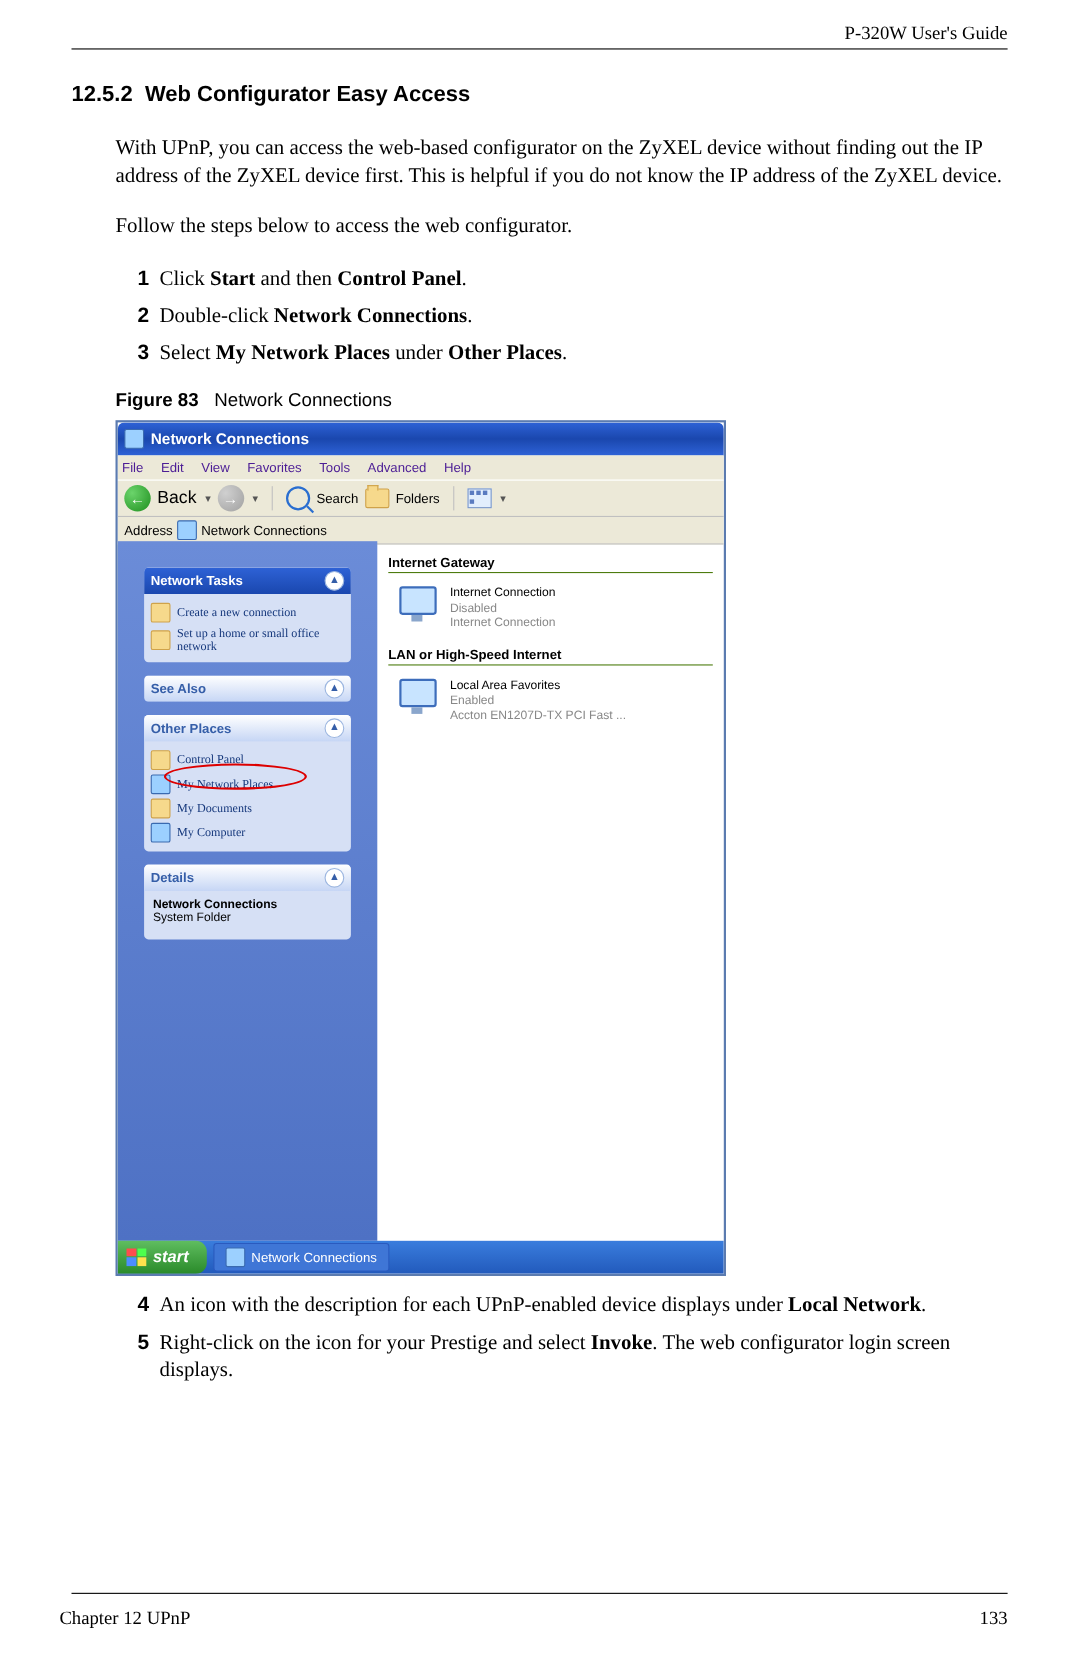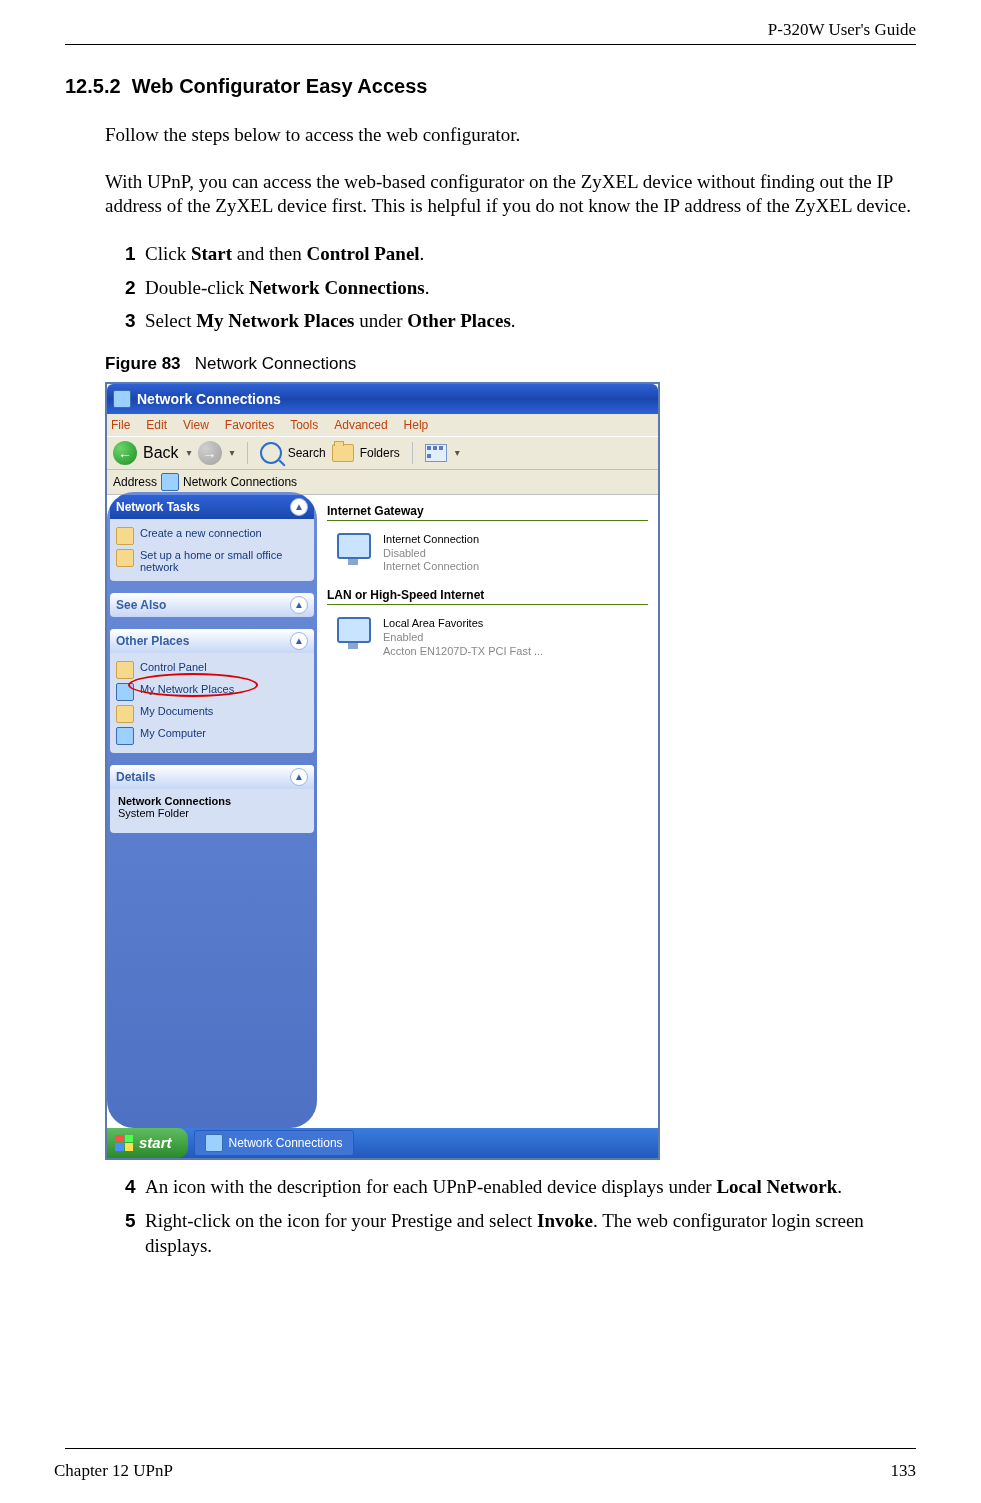--- a/index.html
+++ b/index.html
@@ -113,21 +113,21 @@
     width:16px;height:16px;background:#9cd0ff;border:1px solid #3a6ab0;border-radius:2px;margin-right:6px;
     display:inline-block;position:relative;
   }
   .menubar {
     height: 22px;
     background: #ece9d8;
     display: flex;
     align-items: center;
     padding: 0 4px;
     font-size: 12px;
-    color:#c2410c;
+    color:#4c1d95;
   }
   .menubar span { margin-right: 16px; }
   .toolbar {
     height: 32px;
     background: #ece9d8;
     border-top:1px solid #fff;
     border-bottom:1px solid #c0c0c0;
     display:flex;align-items:center;padding:0 6px;
     gap:6px;
   }
@@ -150,36 +150,35 @@
   .views-ic span{width:4px;height:4px;margin:1px;background:#5a7bc0;}
   .tb-label{font-size:12px;color:#000;}
   .addrbar {
     height: 24px;background:#ece9d8;border-bottom:1px solid #c0c0c0;display:flex;align-items:center;padding:0 6px;font-size:12px;
   }
   .addr-icon{width:16px;height:16px;background:#9cd0ff;border:1px solid #3a6ab0;border-radius:2px;margin:0 4px;}
   .client {
     position:absolute;top:108px;bottom:30px;left:0;right:0;display:flex;
   }
   .sidepane{
-    width:210px;background:linear-gradient(to bottom,#6b8cd8,#4e71c4);
-    padding:3px;box-sizing:border-box;
+    width:236px;background:linear-gradient(to bottom,#6b8cd8,#4e71c4);
+    padding:24px;box-sizing:border-box;
     overflow:hidden;
-    border-radius:27px;
   }
   .panel{
     background:#d6e0f5;border-radius:4px;margin-bottom:12px;overflow:hidden;
   }
   .panel-hd{
     height:24px;background:linear-gradient(to bottom,#ffffff,#c6d6f5);
     display:flex;align-items:center;justify-content:space-between;padding:0 6px;font-weight:bold;color:#355ea8;font-size:12px;
   }
   .panel-hd.dark{background:linear-gradient(to bottom,#2e62d6,#1a47ae);color:#fff;}
   .panel-body{padding:6px 6px;}
   .collapse-ic{width:16px;height:16px;border-radius:50%;background:#fff;border:1px solid #9cb6e0;display:flex;align-items:center;justify-content:center;color:#355ea8;font-size:10px;}
-  .panel-body .item{display:flex;align-items:flex-start;gap:6px;padding:2px 0;font-size:11px;color:#16387c;}
+  .panel-body .item{display:flex;align-items:center;gap:6px;padding:2px 0;font-size:11px;color:#16387c;font-family:Liberation Serif, serif;}
   .panel-body .item .ic{width:16px;height:16px;background:#f6d98c;border:1px solid #cfa24a;border-radius:2px;flex-shrink:0;}
   .panel-body .item .ic.blue{background:#9cd0ff;border-color:#3a6ab0;}
   .panel-body .item .ic.info{background:#fff;border:2px solid #2a6ed0;border-radius:50%;box-sizing:border-box;position:relative;}
   .panel-body .item .ic.info::after{content:"i";position:absolute;left:4px;top:-2px;color:#2a6ed0;font-weight:bold;font-size:11px;}
   .highlight-oval{
     position:absolute;border:2px solid #d00;border-radius:50%/50%;
     width:126px;height:20px;left:18px;pointer-events:none;
   }
   .details-body{padding:6px 8px 14px 8px;font-size:11px;}
   .details-body .bold{color:#000;}
@@ -220,22 +219,22 @@
 <div class="page">
   <div class="header-right">P-320W User's Guide</div>
   <hr class="header-rule">
 
   <h2 class="section-heading">
     <span>12.5.2</span>&nbsp;
     <span>Web Configurator Easy Access</span>
   </h2>
 
   <div class="body-indent">
+    <p class="body-text">With UPnP, you can access the web-based configurator on the ZyXEL device without finding out the IP address of the ZyXEL device first. This is helpful if you do not know the IP address of the ZyXEL device.</p>
     <p class="body-text">Follow the steps below to access the web configurator.</p>
-    <p class="body-text">With UPnP, you can access the web-based configurator on the ZyXEL device without finding out the IP address of the ZyXEL device first. This is helpful if you do not know the IP address of the ZyXEL device.</p>
   </div>
 
   <ol class="steps">
     <li>
       <span class="num">1</span>
       <span>Click </span><span class="bold">Start</span><span> and then </span><span class="bold">Control Panel</span><span>.</span>
     </li>
     <li>
       <span class="num">2</span>
       <span>Double-click </span><span class="bold">Network Connections</span><span>.</span>

